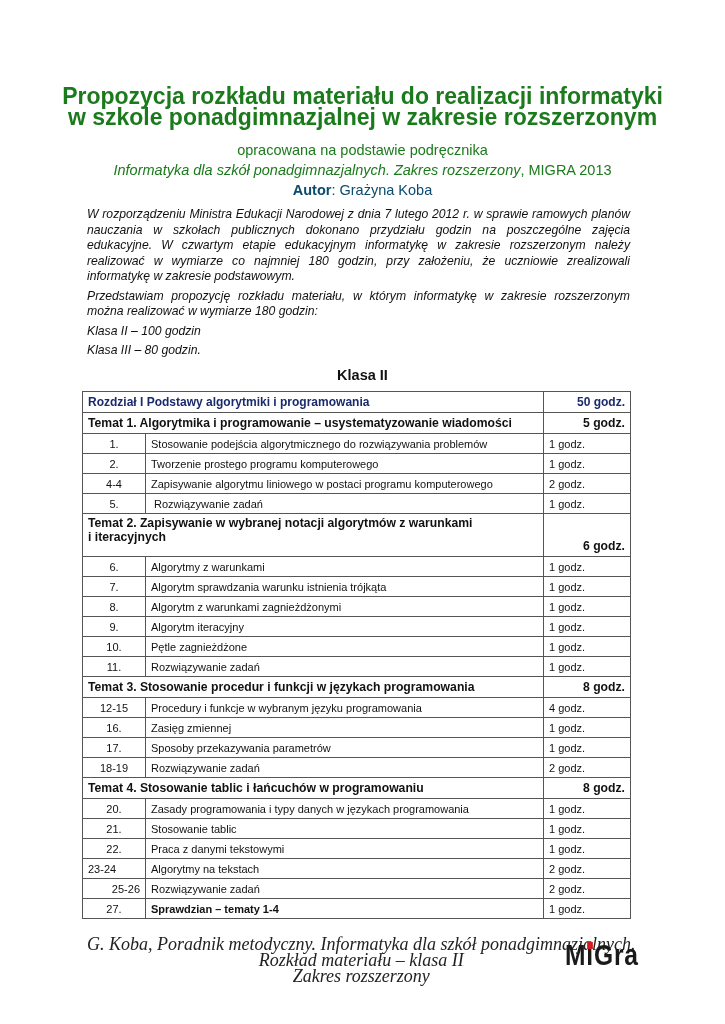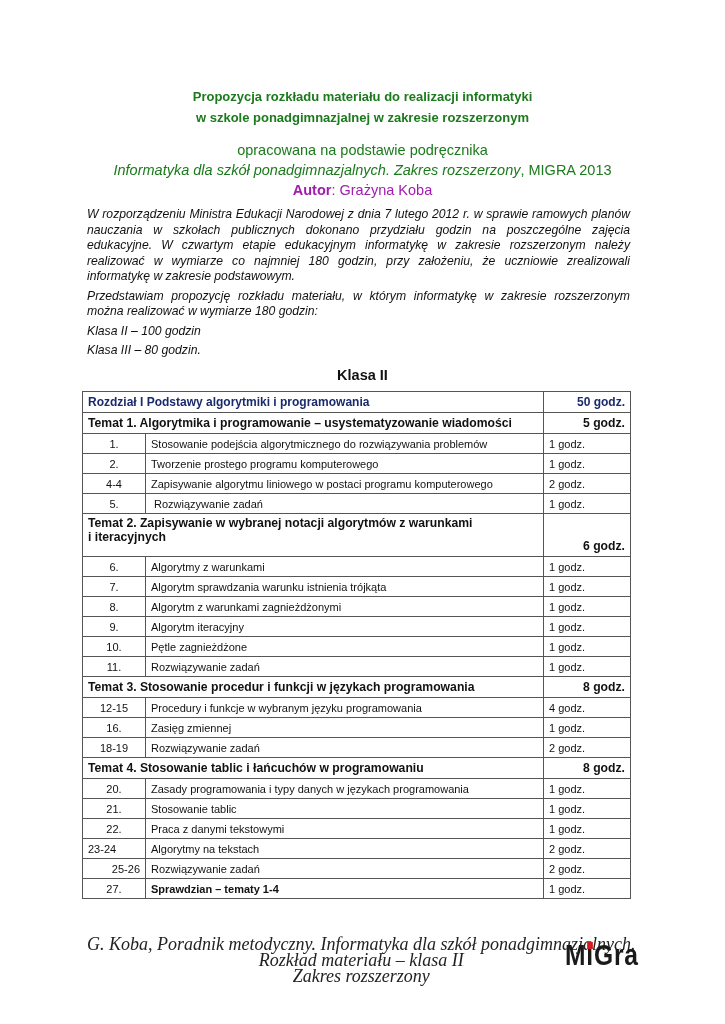--- a/index.html
+++ b/index.html
@@ -1,20 +1,20 @@
 <!DOCTYPE html>
 <html><head>
   <meta charset="utf-8">
   <style>
     html, body { margin: 0; padding: 0; background: #ffffff; }
     body { width: 725px; height: 1024px; position: relative; overflow: hidden; font-family: "Liberation Sans", sans-serif; color: #111; }
-    .title { position: absolute; left: 0; width: 725px; text-align: center; color: #1b7a1b; font-weight: bold; font-size: 13px; line-height: 21px; top: 86px; }
+    .title { position: absolute; left: 0; width: 725px; text-align: center; color: #1b7a1b; font-weight: bold; font-size: 23px; line-height: 21px; top: 86px; }
     .subtitle { position: absolute; left: 0; width: 725px; text-align: center; color: #1b7a1b; font-size: 14.5px; line-height: 20px; top: 140px; }
     .subtitle .it { font-style: italic; }
-    .subtitle .autor-row { color: #a21caf; }
+    .subtitle .autor-row { color: #0c4a6e; }
     .subtitle b { font-weight: bold; }
     .intro { position: absolute; left: 87px; width: 543px; top: 207px; font-size: 12.2px; line-height: 15.5px; text-align: justify; }
     .intro p { margin: 0 0 4px 0; font-style: italic; }
     .klasa-heading { position: absolute; left: 0; width: 725px; text-align: center; top: 367px; font-size: 14.5px; font-weight: bold; }
     table.plan { position: absolute; left: 82px; top: 391px; width: 549px; border-collapse: collapse; font-size: 11px; border-radius: 30px; }
     table.plan td { border: 1px solid #555; padding: 0 5px; height: 19px; vertical-align: middle; }
     td.num { width: 52px; text-align: center; }
     td.hrs { width: 76px; }
     tr.chapter td { font-weight: bold; color: #1a2a6c; font-size: 12px; height: 20px; }
     tr.chapter td.hrs, tr.topic td.hrs { text-align: right; }
@@ -134,20 +134,25 @@
       <td class="num">12-15</td>
       <td>Procedury i funkcje w wybranym języku programowania</td>
       <td class="hrs">4 godz.</td>
     </tr>
     <tr>
       <td class="num">16.</td>
       <td>Zasięg zmiennej</td>
       <td class="hrs">1 godz.</td>
     </tr>
     <tr>
+      <td class="num">17.</td>
+      <td>Sposoby przekazywania parametrów</td>
+      <td class="hrs">1 godz.</td>
+    </tr>
+    <tr>
       <td class="num">18-19</td>
       <td>Rozwiązywanie zadań</td>
       <td class="hrs">2 godz.</td>
     </tr>
 
     <tr class="topic">
       <td colspan="2">Temat 4. Stosowanie tablic i łańcuchów w programowaniu</td>
       <td class="hrs">8 godz.</td>
     </tr>
     <tr>

